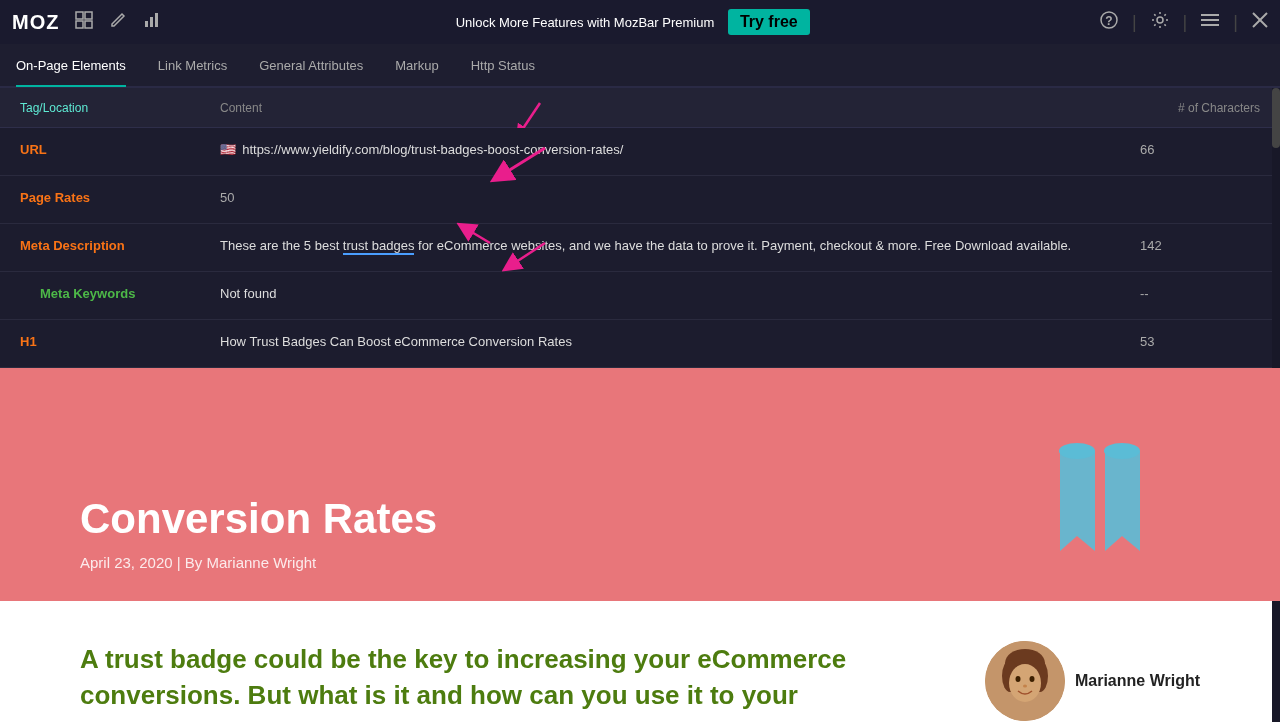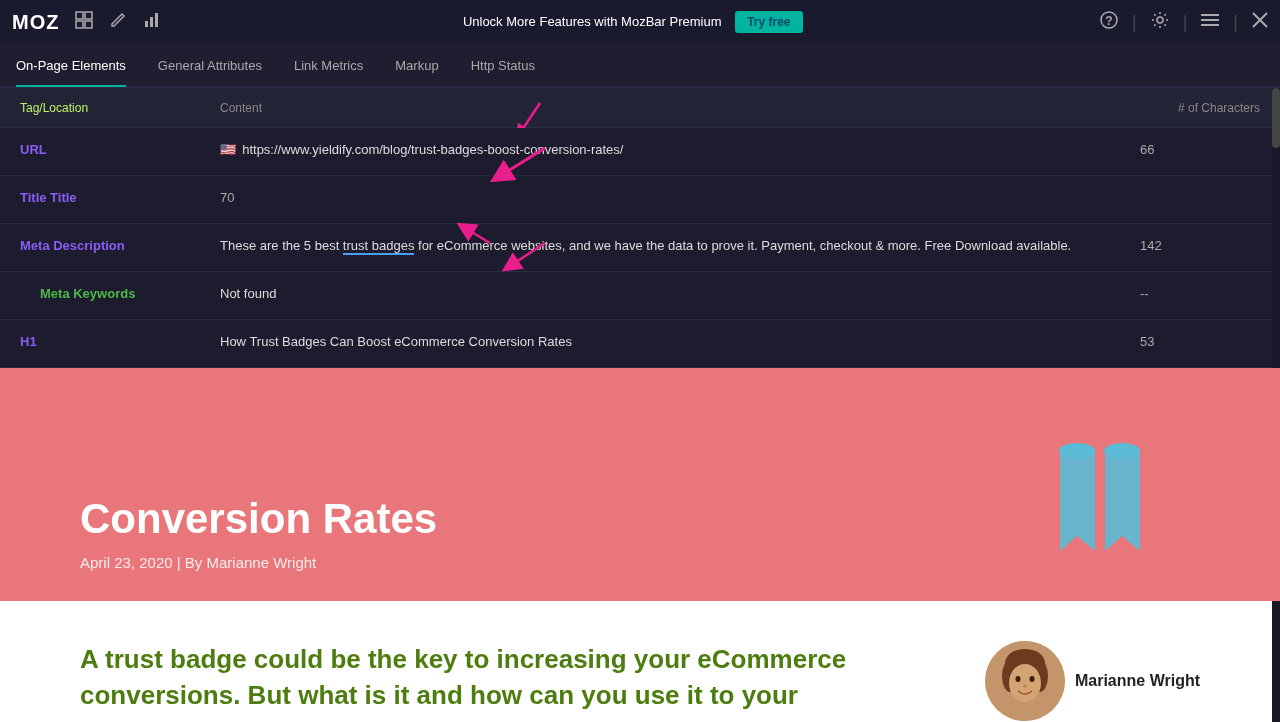--- a/index.html
+++ b/index.html
@@ -17,25 +17,25 @@
       z-index: 10;
     }
     .topbar-left { display: flex; align-items: center; gap: 12px; }
     .moz-logo { color: #fff; font-weight: bold; font-size: 20px; letter-spacing: 1px; }
     .topbar-icons { display: flex; align-items: center; gap: 8px; }
     .topbar-icon { color: #aaa; font-size: 16px; cursor: pointer; padding: 4px; }
     .topbar-center { color: #ccc; font-size: 13px; }
     .topbar-center span { color: #fff; text-align: center; }
     .try-free-btn {
       background: #00b4a0;
-      color: #0c4a6e;
+      color: #000000;
       border: none;
       border-radius: 3px;
       padding: 4px 12px;
-      font-size: 12px;
+      font-size: 16px;
       cursor: pointer;
       font-weight: bold;
     }
     .topbar-right { display: flex; align-items: center; gap: 14px; }
     .topbar-right-icon { color: #aaa; font-size: 16px; cursor: pointer; }
 
     
     .tabnav {
       background: #1e1e30;
       height: 44px;
@@ -71,35 +71,35 @@
 
     
     .table-header {
       background: #232336;
       height: 40px;
       display: flex;
       align-items: center;
       padding: 0 20px;
       border-bottom: 1px solid #2e2e4a;
     }
-    .th-tag { color: #bef264; font-size: 12px; width: 200px; }
+    .th-tag { color: #5eead4; font-size: 12px; width: 200px; }
     .th-content { color: #888; font-size: 12px; flex: 1; }
     .th-chars { color: #888; font-size: 12px; width: 120px; text-align: right; }
 
     
     .table-body { background: #1c1c2e; }
     .table-row {
       display: flex;
       align-items: flex-start;
       padding: 12px 20px;
       border-bottom: 1px solid #2a2a3e;
       min-height: 48px;
     }
     .td-tag { width: 200px; font-size: 13px; font-weight: bold; padding-top: 2px; }
-    .td-tag.cyan { color: #8b5cf6; }
+    .td-tag.cyan { color: #f97316; }
     .td-tag.green { color: #4db848; padding-left: 20px; }
     .td-content { flex: 1; font-size: 13px; color: #ddd; line-height: 1.5; padding-right: 20px; }
     .td-chars { width: 120px; font-size: 13px; color: #aaa; padding-top: 2px; }
 
     
     .url-link { color: #ddd; text-decoration: none; }
     .flag { margin-right: 6px; }
 
     
     .underline-blue { border-bottom: 2px solid #4a9eff; display: inline; }
@@ -255,24 +255,24 @@
       </svg>
     </span>
   </div>
 </div>
 
 <div class="tabnav">
   <div class="tab active">
     <span>On-Page Elements</span>
   </div>
   <div class="tab">
+    <span>Link Metrics</span>
+  </div>
+  <div class="tab">
     <span>General Attributes</span>
-  </div>
-  <div class="tab">
-    <span>Link Metrics</span>
   </div>
   <div class="tab">
     <span>Markup</span>
   </div>
   <div class="tab">
     <span>Http Status</span>
   </div>
 </div>
 
 <div class="table-container">
@@ -299,22 +299,22 @@
 
       <div class="table-row">
         <div class="td-tag cyan">URL</div>
         <div class="td-content">
           <span class="flag">🇺🇸</span><a href="#" class="url-link">https://www.yieldify.com/blog/trust-badges-boost-conversion-rates/</a>
         </div>
         <div class="td-chars">66</div>
       </div>
 
       <div class="table-row">
-        <div class="td-tag cyan">Title Title</div>
-        <div class="td-chars">70</div>
+        <div class="td-tag cyan">Page Rates</div>
+        <div class="td-chars">50</div>
       </div>
 
       <div class="table-row">
         <div class="td-tag cyan">Meta Description</div>
         <div class="td-content">
           These are the 5 best <span class="underline-blue">trust badges</span> for eCommerce websites, and we have the data to prove it. Payment, checkout &amp; more. Free Download available.
         </div>
         <div class="td-chars">142</div>
       </div>
 

